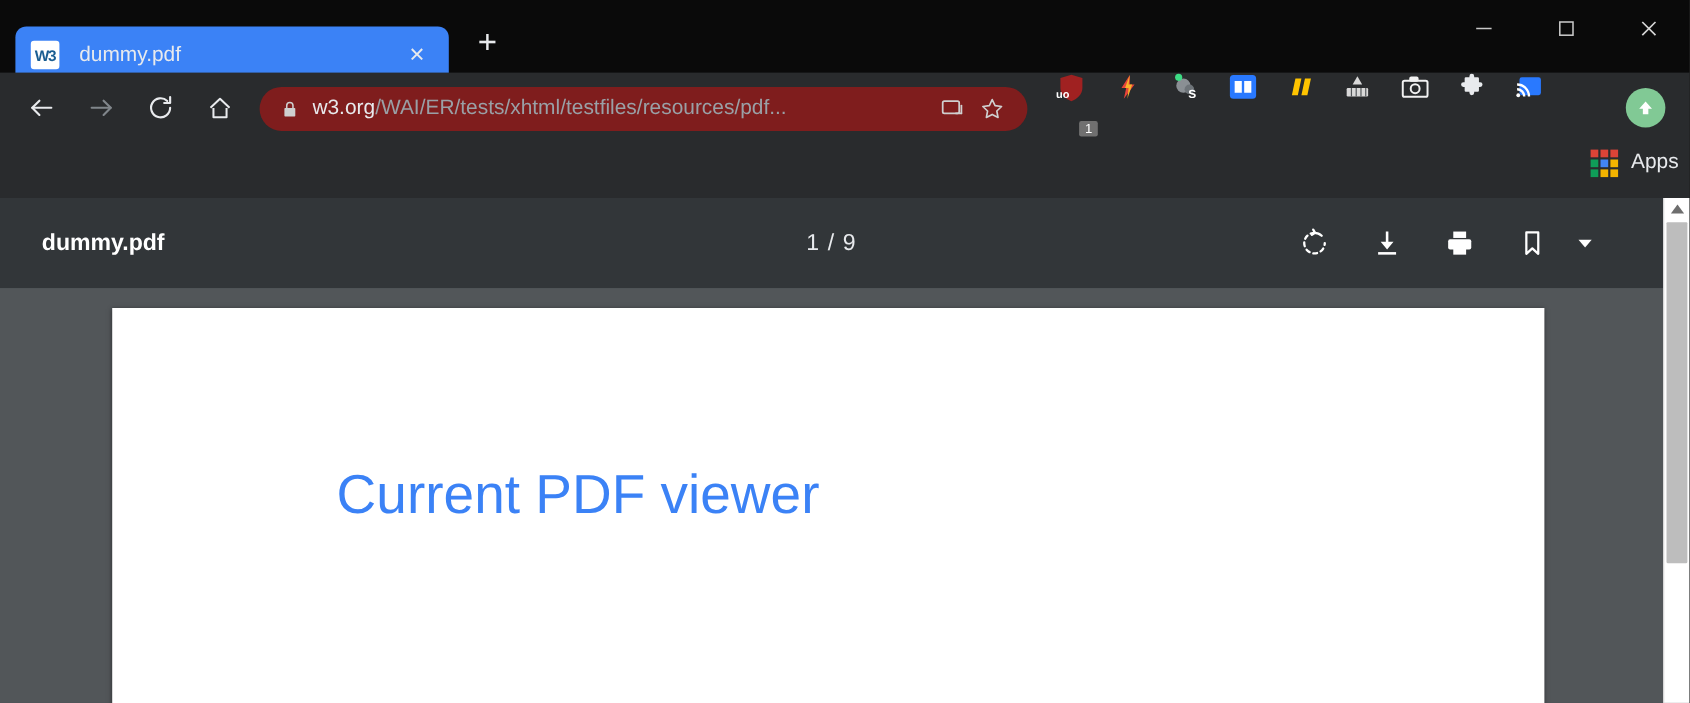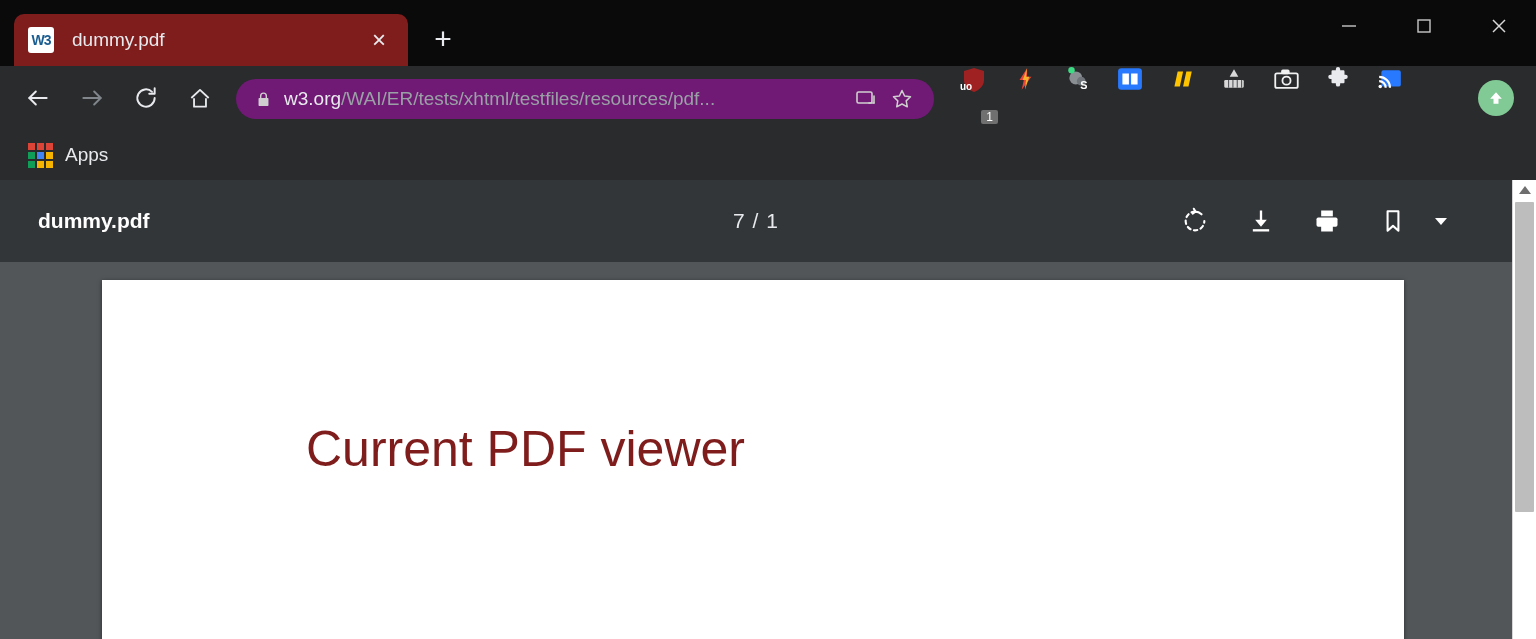--- a/index.html
+++ b/index.html
@@ -10,23 +10,23 @@
     overflow: hidden;
   }
   .window { position: relative; width: 1536px; height: 639px; background: #0a0a0a; }
 
   
   .tabstrip {
     position: relative; height: 66px; width: 100%;
     background: #0a0a0a;
   }
   .tab {
-    position: absolute; left: 14px; top: 14px;
+    position: absolute; left: 14px; top: 24px;
     width: 394px; height: 52px;
-    background: #7f1d1d;
+    background: #3b82f6;
     border-radius: 10px 10px 0 0;
     display: flex; align-items: center; padding: 0 14px;
   }
   .favicon {
     width: 26px; height: 26px; border-radius: 3px;
     background: #ffffff; flex: none;
     display: flex; align-items: center; justify-content: center;
     font-size: 14px; font-weight: bold; color: #1a5d91;
     letter-spacing: -1px; font-family: "Liberation Sans", sans-serif;
   }
@@ -61,21 +61,21 @@
   }
   .navbtn {
     width: 44px; height: 44px; margin-left: 10px;
     display: flex; align-items: center; justify-content: center;
     border-radius: 50%;
   }
   .navbtn:first-child { margin-left: 16px; }
   .omnibox {
     position: absolute; left: 236px; top: 13px;
     width: 698px; height: 40px;
-    background: #701a75; border-radius: 20px;
+    background: #7f1d1d; border-radius: 20px;
     display: flex; align-items: center; padding: 0 14px;
   }
   .lock { flex: none; width: 26px; display: flex; justify-content: center; }
   .urltext {
     margin-left: 8px; font-size: 19px; color: #9aa0a6;
     white-space: nowrap; overflow: hidden; flex: 1;
   }
   .urltext b { color: #e8eaed; font-weight: normal; }
   .ombtn { width: 36px; height: 36px; display: flex; align-items: center; justify-content: center; flex: none; }
   .exticons {
@@ -90,21 +90,21 @@
   .avatar {
     position: absolute; right: 22px; top: 14px;
     width: 36px; height: 36px; border-radius: 50%;
     background: #81c995;
     display: flex; align-items: center; justify-content: center;
   }
 
   
   .bookmarks {
     height: 50px; width: 100%; background: #292b2d;
-    display: flex; align-items: center;
+    display: flex; align-items: flex-end; flex-direction: column;
   }
   .bm {
     display: flex; align-items: center; height: 36px;
     padding: 0 10px; border-radius: 5px; margin-left: 12px;
   }
   .bm:first-child { margin-left: 18px; }
   .bm-label { margin-left: 12px; color: #e8eaed; font-size: 19px; }
   .appsgrid { display: grid; grid-template-columns: repeat(3, 7px); grid-template-rows: repeat(3, 7px); gap: 2px; }
   .appsgrid i { display: block; width: 7px; height: 7px; }
 
@@ -125,21 +125,21 @@
   .pdfbtn { width: 66px; height: 60px; display: flex; align-items: center; justify-content: center; }
   .chev { width: 30px; height: 60px; display: flex; align-items: center; justify-content: center; }
   .pdfviewport { position: relative; width: 1512px; height: 377px; background: #525659; overflow: hidden; }
   .pdfpage {
     position: absolute; left: 102px; top: 18px;
     width: 1302px; height: 700px; background: #ffffff;
     box-shadow: 0 1px 4px rgba(0,0,0,.5);
   }
   .pdfheading {
     position: absolute; left: 204px; top: 140px;
-    font-size: 50px; color: #7f1d1d; font-weight: normal;
+    font-size: 50px; color: #3b82f6; font-weight: normal;
     font-family: "Liberation Sans", sans-serif;
   }
 
   
   .scrollbar {
     position: absolute; right: 0; top: 0; width: 24px; height: 459px;
     background: #ffffff; border-left: 1px solid #d6d6d6;
   }
   .sb-up {
     position: absolute; top: 0; left: 0; width: 23px; height: 20px;
@@ -317,21 +317,21 @@
           <i style="background:#f4b400"></i>
       </span>
       <span class="bm-label">Apps</span>
     </div>
   </div>
 
   <div class="pdfwrap">
 
     <div class="pdftoolbar">
       <div class="pdf-name">dummy.pdf</div>
-      <div class="pdf-page">7 / 1</div>
+      <div class="pdf-page">1 / 9</div>
 
       <div class="pdftools">
         <div class="pdfbtn">
           <svg width="28" height="28" viewBox="0 0 24 24" fill="none" stroke="#ffffff" stroke-width="1.8" stroke-linecap="round">
               <path d="M12 4a8 8 0 1 0 8 8" stroke-dasharray="3 3"></path>
               <path d="M12 4a8 8 0 0 1 5.6 2.3"></path>
               <polyline points="11,1.5 12.4,4 10,5.6" stroke-linejoin="round"></polyline>
             </svg>
         </div>
         <div class="pdfbtn">

